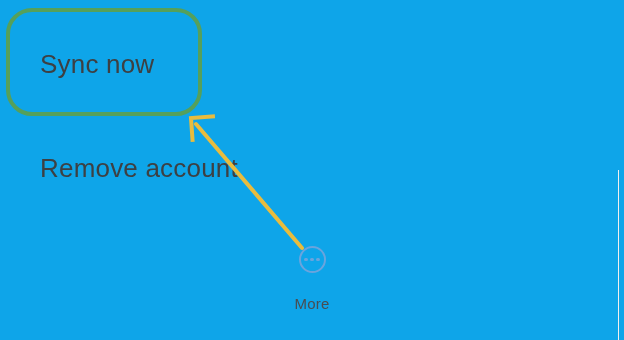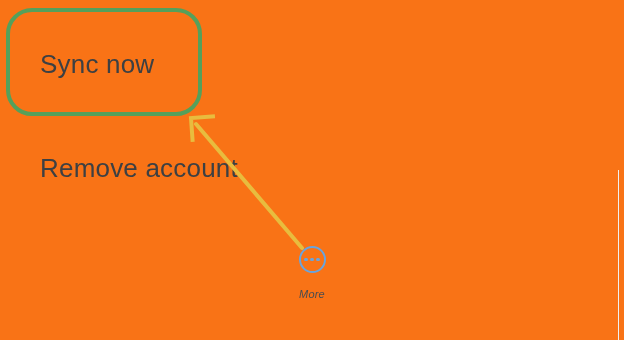--- a/index.html
+++ b/index.html
@@ -10,21 +10,21 @@
     width: 624px;
     height: 340px;
     background: #ffffff;
     font-family: "Liberation Sans", sans-serif;
     overflow: hidden;
   }
   #screen {
     position: relative;
     width: 624px;
     height: 340px;
-    background: #f97316;
+    background: #0ea5e9;
   }
 
   
   .edge-rule {
     position: absolute;
     left: 618px;
     top: 170px;
     width: 1px;
     height: 170px;
     background: #f0f0f0;
@@ -89,25 +89,24 @@
     justify-content: center;
     gap: 2.5px;
   }
   .more-icon .dot {
     width: 3.5px;
     height: 3.5px;
     border-radius: 50%;
     background: #6aa4dd;
   }
   .more-caption {
-    margin-top: 15px;
-    font-size: 11px;
+    margin-top: 22px;
+    font-size: 15px;
     color: #4a4d50;
     letter-spacing: 0.2px;
-    font-style: italic;
   }
 </style>
 </head>
 <body>
 
 <div id="screen">
 
   <div class="edge-rule"></div>
 
   <div class="highlight-box"></div>

